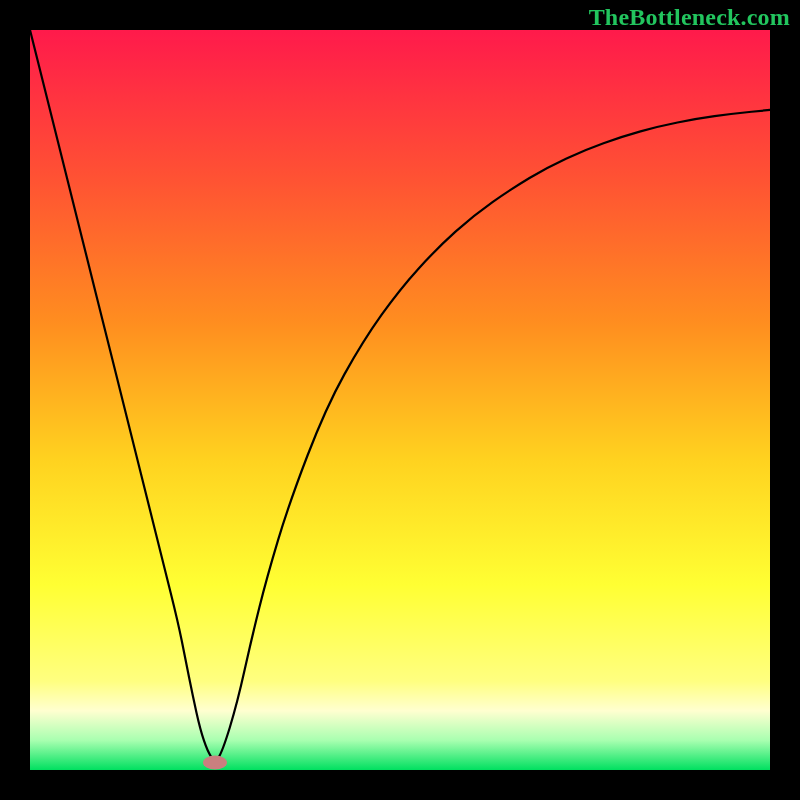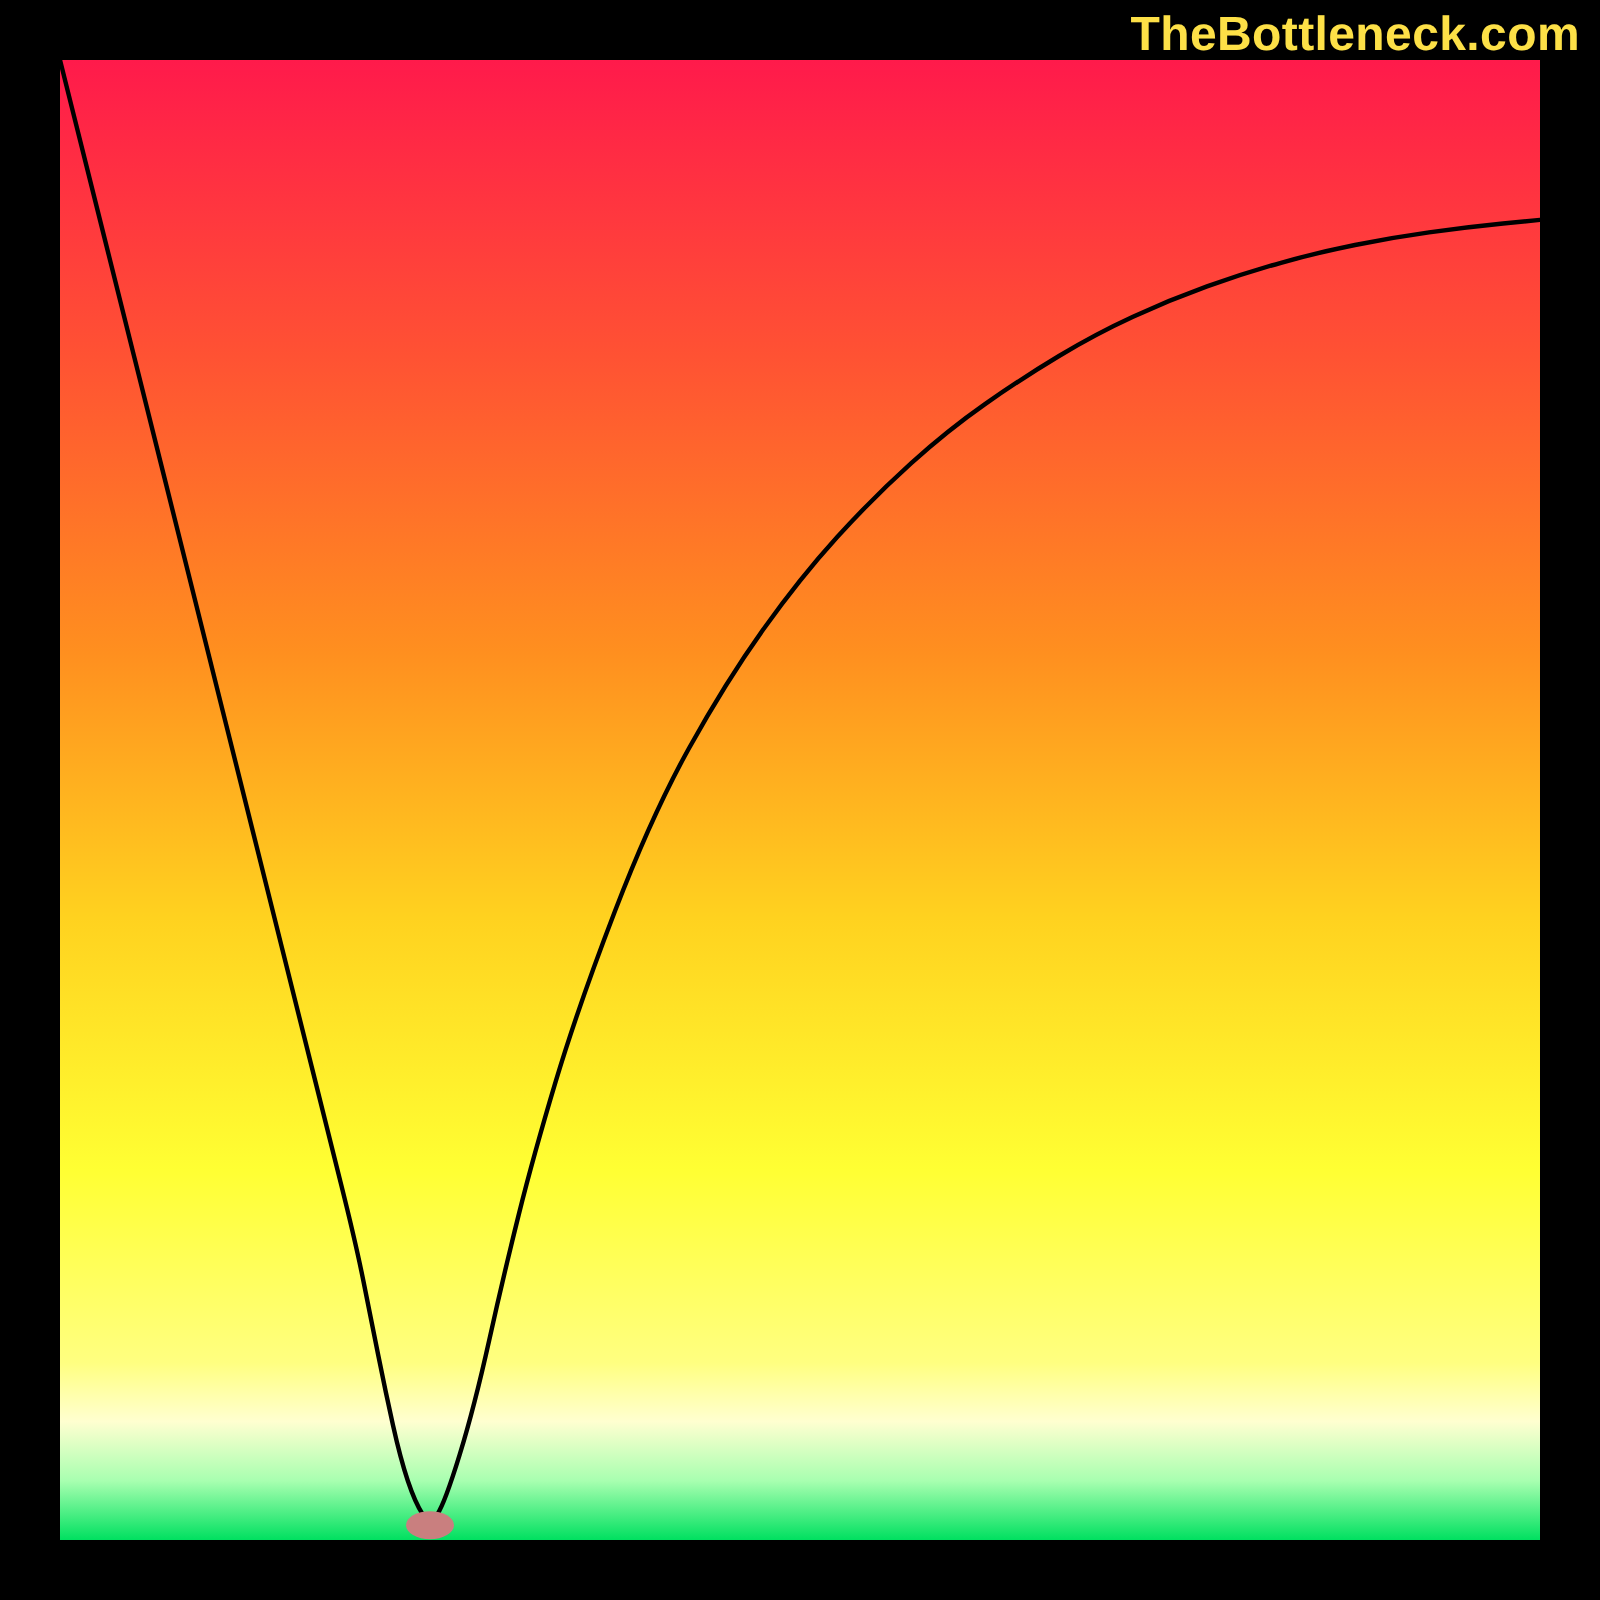--- a/index.html
+++ b/index.html
@@ -22,24 +22,24 @@
     left: 30px;
     top: 30px;
     width: 740px;
     height: 740px;
     overflow: hidden;
   }
   .watermark {
     position: absolute;
     top: 4px;
     right: 10px;
-    color: #fde047;
+    color: #22c55e;
     font-size: 24px;
     font-weight: 600;
-    font-family: Liberation Sans, sans-serif;
+    font-family: Liberation Serif, serif;
     letter-spacing: 0.2px;
   }
   svg { display: block; }
 </style>
 </head>
 <body>
 
 <div class="frame">
 
   <div class="watermark">TheBottleneck.com</div>

